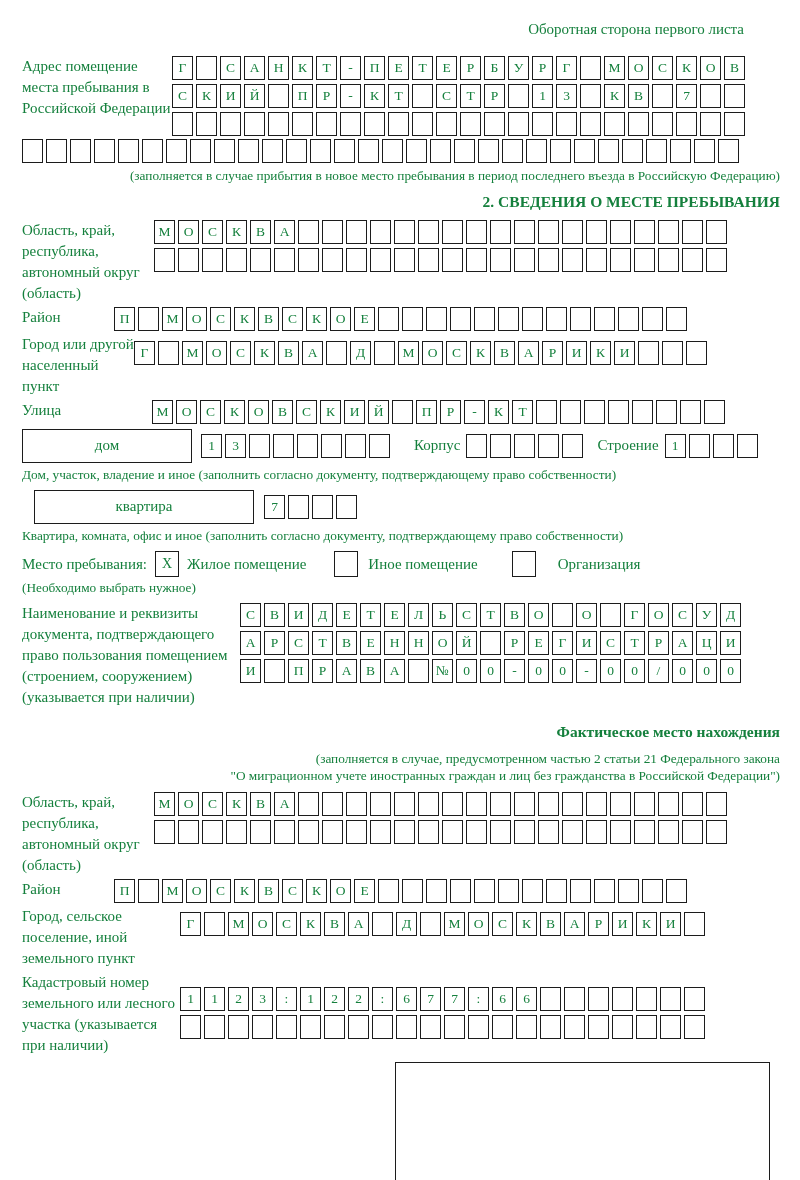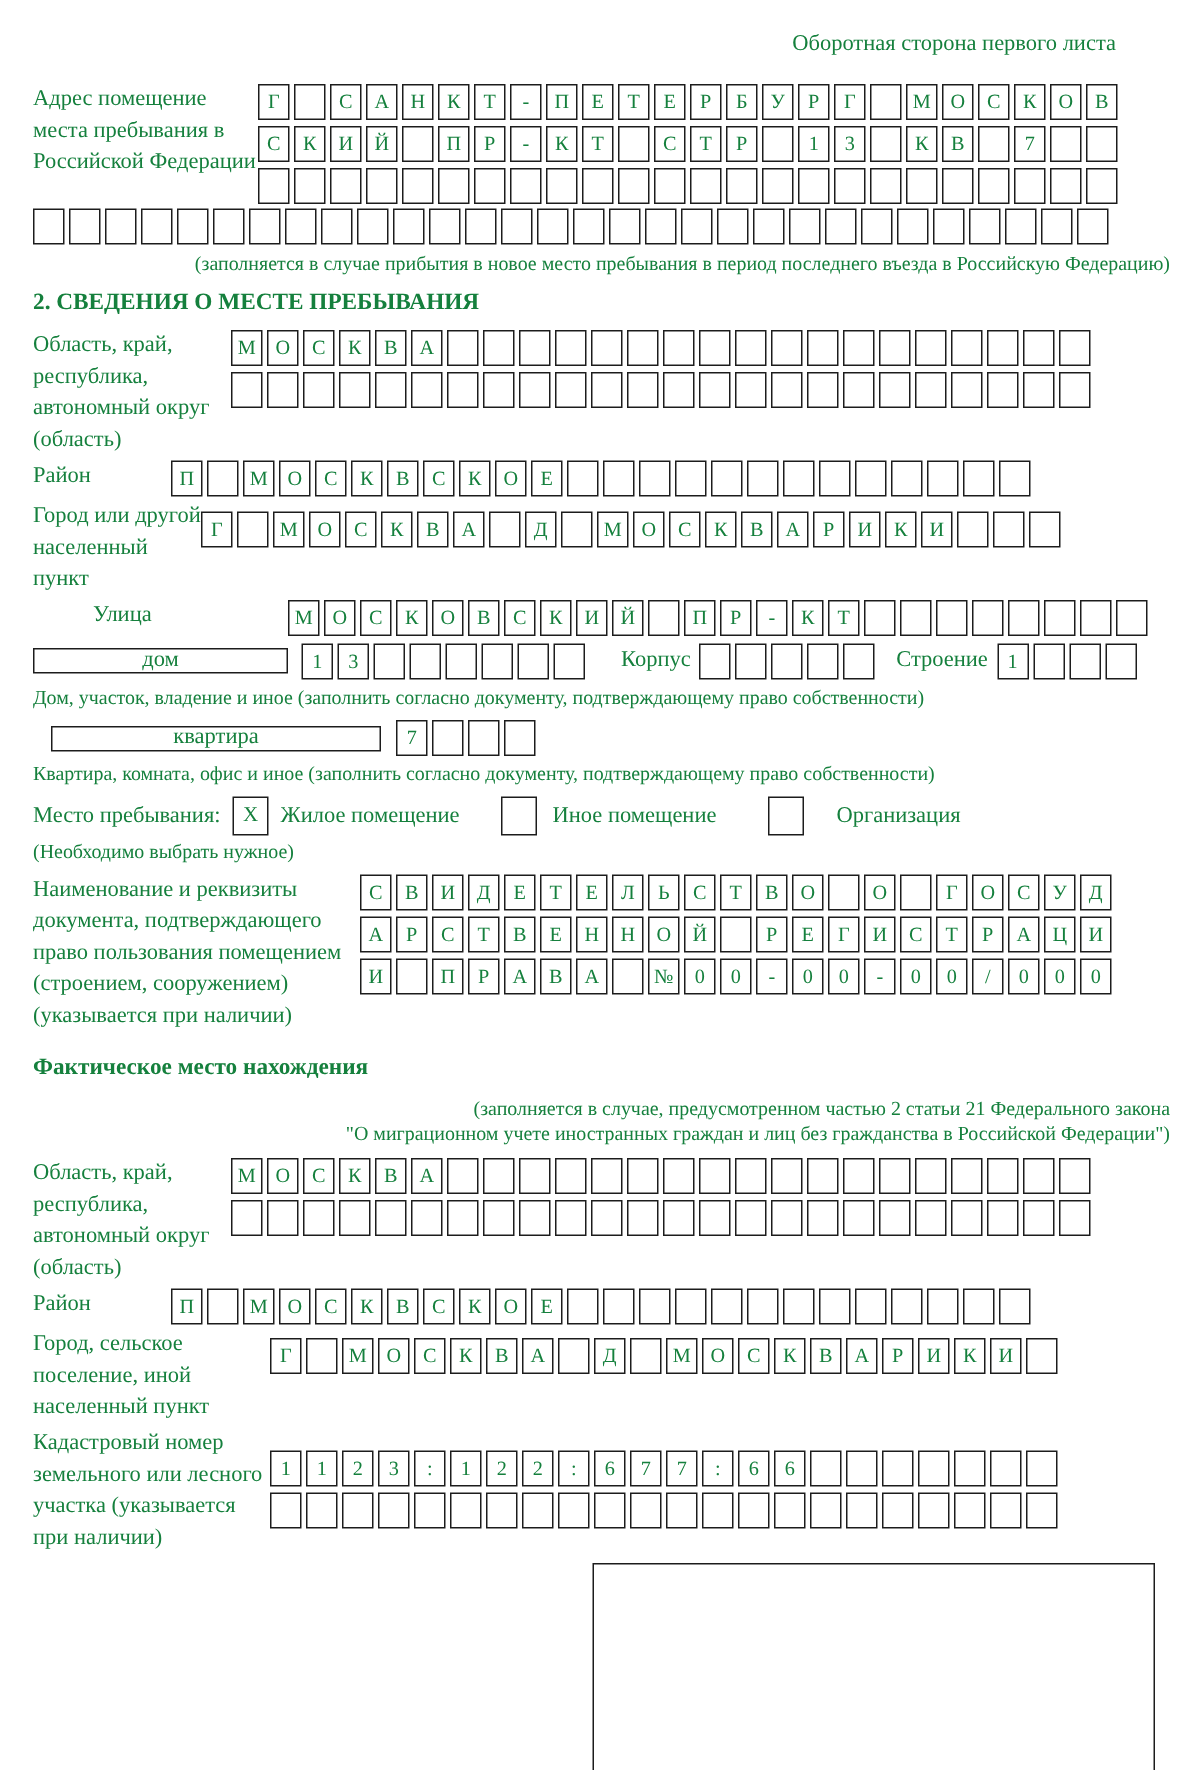--- a/index.html
+++ b/index.html
@@ -16,24 +16,24 @@
   .rows{display:flex;flex-direction:column;gap:4px;}
 
   .cellrow{display:flex;gap:3px;height:24px;}
   .cell{
     flex:0 0 auto;width:21px;height:24px;box-sizing:border-box;
     border:1.6px solid #1c1c1c;text-align:center;
     font-size:13.5px;line-height:21px;background:#fff;
   }
   .caption{font-size:13.3px;text-align:right;margin:4px 0 8px;}
   .caption-left{font-size:13.3px;margin:3px 0 7px;}
-  .sec-title{font-weight:bold;text-align:left;font-size:15.5px;margin:8px 0 8px;}
+  .sec-title{font-weight:bold;text-align:right;font-size:15.5px;margin:8px 0 8px;}
 
   .bigbox{
-    box-sizing:border-box;border:1.6px solid #1c1c1c;height:17px;
+    box-sizing:border-box;border:1.6px solid #1c1c1c;height:34px;
     display:flex;align-items:center;justify-content:center;font-size:15px;
   }
   .inline-row{display:flex;align-items:center;}
   .chk{
     flex:0 0 auto;width:24px;height:26px;box-sizing:border-box;
     border:1.6px solid #1c1c1c;text-align:center;line-height:23px;font-size:14px;
   }
   .stamp-box{
     box-sizing:border-box;border:1.6px solid #1c1c1c;
     width:375px;height:158px;margin-left:373px;margin-top:6px;
@@ -276,21 +276,21 @@
         <span class="cell">Р</span>
         <span class="cell">И</span>
         <span class="cell">К</span>
         <span class="cell">И</span>
         <span class="cell"></span>
         <span class="cell"></span>
         <span class="cell"></span>
       </div>
   </div>
 
-  <div class="group" style="margin-top:3px;margin-left:40px;">
+  <div class="group" style="margin-top:3px;">
     <div class="glabel" style="flex-basis:130px;">Улица</div>
     <div class="cellrow">
         <span class="cell">М</span>
         <span class="cell">О</span>
         <span class="cell">С</span>
         <span class="cell">К</span>
         <span class="cell">О</span>
         <span class="cell">В</span>
         <span class="cell">С</span>
         <span class="cell">К</span>
@@ -526,21 +526,21 @@
         <span class="cell"></span>
         <span class="cell"></span>
         <span class="cell"></span>
         <span class="cell"></span>
         <span class="cell"></span>
         <span class="cell"></span>
       </div>
   </div>
 
   <div class="group" style="margin-top:3px;">
-    <div class="glabel" style="flex-basis:158px;">Город, сельское поселение, иной населенный пункт</div>
+    <div class="glabel" style="flex-basis:158px;">Город, сельское поселение, иной земельного пункт</div>
     <div class="cellrow" style="margin-top:6px;">
         <span class="cell">Г</span>
         <span class="cell"></span>
         <span class="cell">М</span>
         <span class="cell">О</span>
         <span class="cell">С</span>
         <span class="cell">К</span>
         <span class="cell">В</span>
         <span class="cell">А</span>
         <span class="cell"></span>

